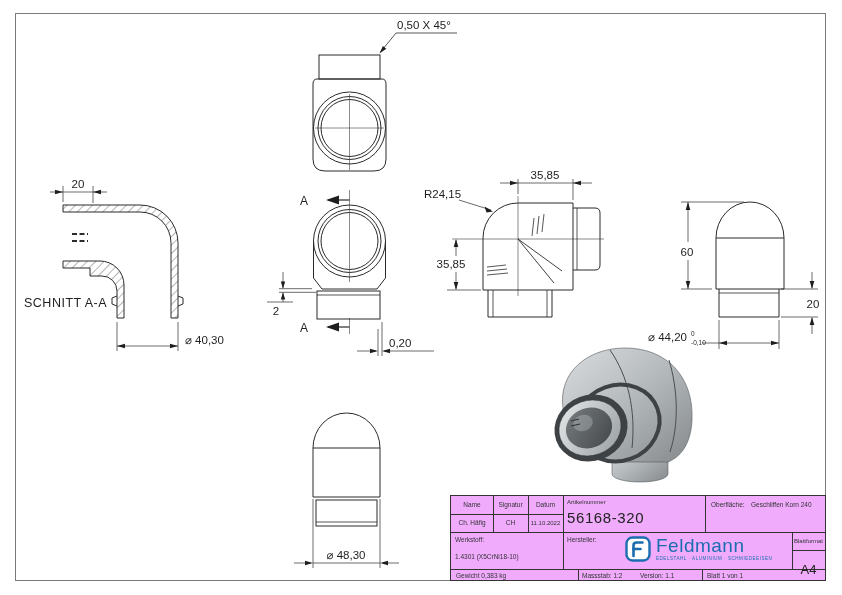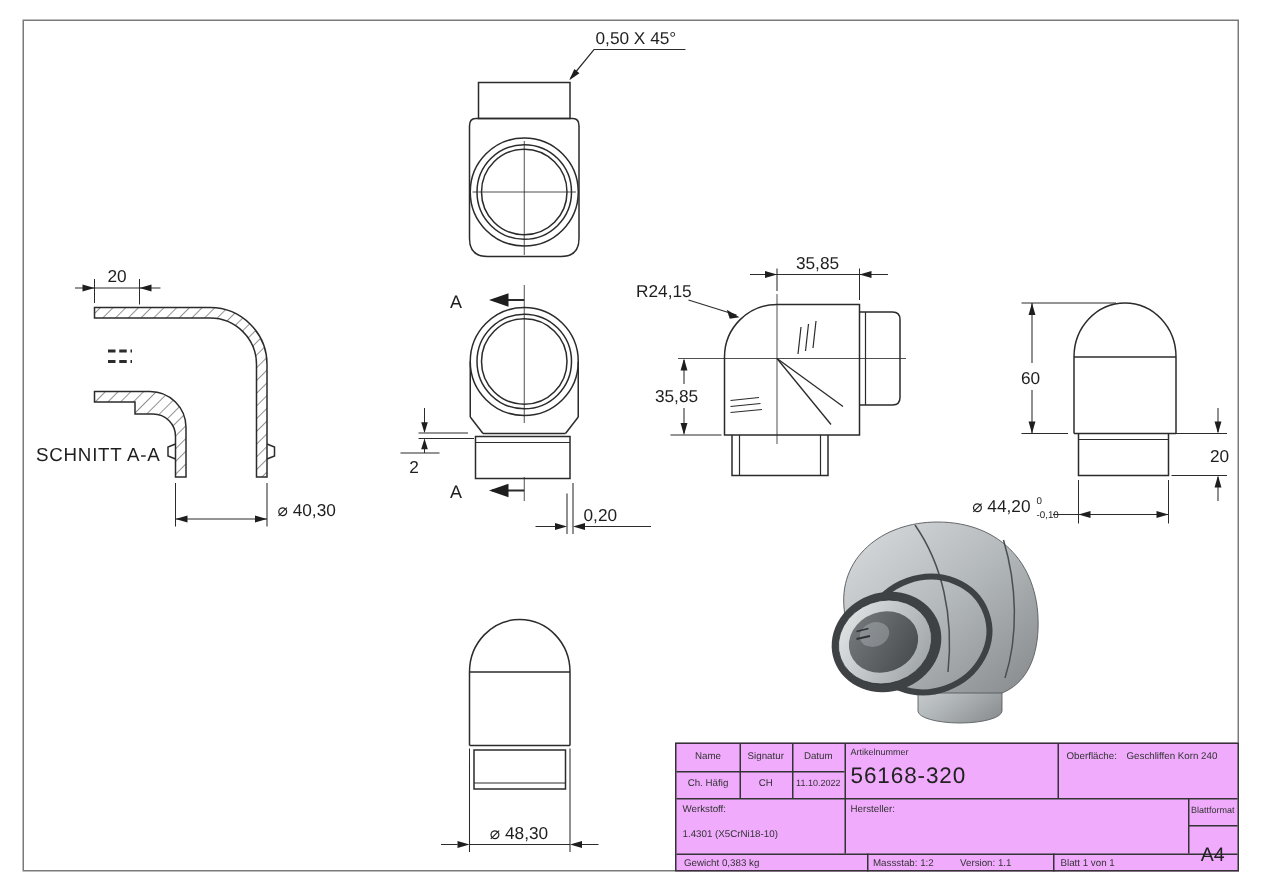--- a/index.html
+++ b/index.html
@@ -287,20 +287,31 @@
   <div class="lbl sm" style="left:116px; top:3px;">Artikelnummer</div>
   <div class="artnum" style="left:116px; top:13px;">56168-320</div>
 
   <div class="lbl" style="left:260px; top:5px;">Oberfläche:</div>
   <div class="lbl" style="left:300px; top:5px;">Geschliffen Korn 240</div>
 
   <div class="lbl" style="left:4px; top:40px;">Werkstoff:</div>
   <div class="lbl" style="left:4px; top:57px;">1.4301 (X5CrNi18-10)</div>
 
   <div class="lbl" style="left:116px; top:40px;">Hersteller:</div>
+  <div class="logo" style="left:174px; top:40px;">
+    <svg width="26" height="26" viewBox="0 0 26 26">
+      <rect x="1.5" y="1.5" width="23" height="23" rx="6" fill="#fff" stroke="#1b6db0" stroke-width="2.4"></rect>
+      <path d="M17.5,6.5 H11.5 Q8.5,6.5 8.5,9.5 V20" fill="none" stroke="#1b6db0" stroke-width="2.6" stroke-linecap="round"></path>
+      <path d="M8.5,13 H15.5" fill="none" stroke="#1b6db0" stroke-width="2.6" stroke-linecap="round"></path>
+    </svg>
+    <div class="wordwrap">
+      <div class="word" style="color:#1b6db0;">Feldmann</div>
+      <div class="tag" style="color:#1b6db0;">EDELSTAHL · ALUMINIUM · SCHMIEDEEISEN</div>
+    </div>
+  </div>
 
   <div class="lbl ctr sm" style="left:341px; top:42px; width:33px;">Blattformat</div>
   <div class="a4 ctr" style="left:341px; top:66px; width:33px; text-align:center;">A4</div>
 
   <div class="lbl" style="left:5px; top:76px;">Gewicht 0,383 kg</div>
   <div class="lbl" style="left:131px; top:76px;">Massstab: 1:2</div>
   <div class="lbl" style="left:189px; top:76px;">Version: 1.1</div>
   <div class="lbl" style="left:256px; top:76px;">Blatt 1 von 1</div>
 </div>
 

